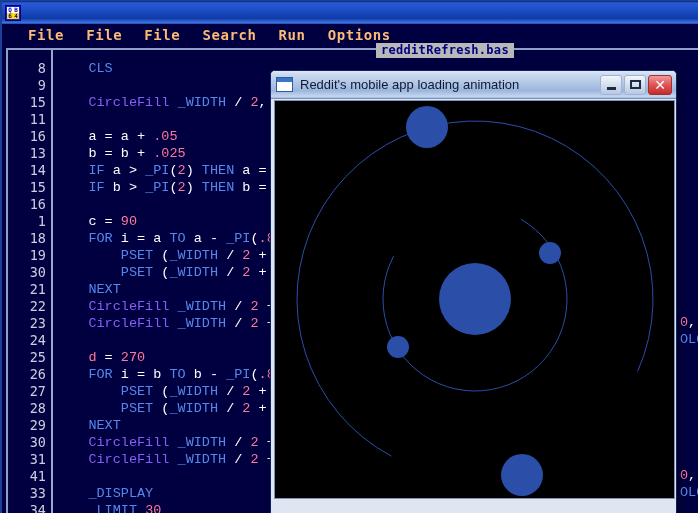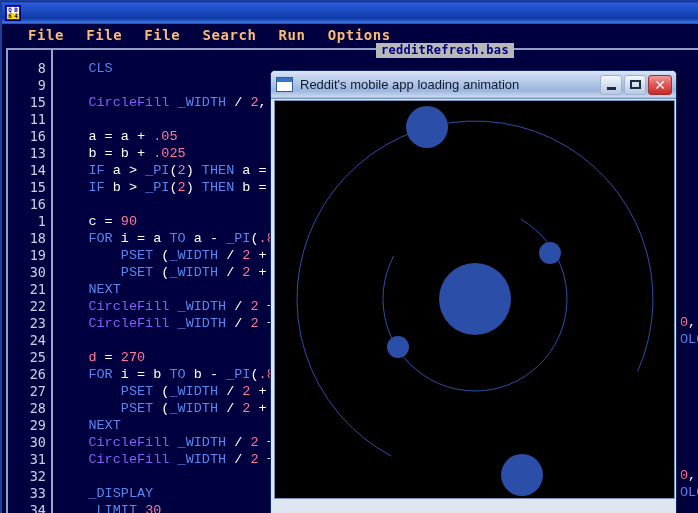--- a/index.html
+++ b/index.html
@@ -326,21 +326,21 @@
           <div class="code-row" style="top: 248px;"><span class="lineno">22</span><span class="codetext"><span class="tk-plain">    </span><span class="tk-fn">CircleFill</span><span class="tk-plain"> </span><span class="tk-kw">_WIDTH</span><span class="tk-op"> / </span><span class="tk-num">2</span><span class="tk-plain"> + </span><span class="tk-kw">_</span></span></div>
           <div class="code-row" style="top: 265px;"><span class="lineno">23</span><span class="codetext"><span class="tk-plain">    </span><span class="tk-fn">CircleFill</span><span class="tk-plain"> </span><span class="tk-kw">_WIDTH</span><span class="tk-op"> / </span><span class="tk-num">2</span><span class="tk-plain"> + </span><span class="tk-kw">_</span></span></div>
           <div class="code-row" style="top: 282px;"><span class="lineno">24</span><span class="codetext"></span></div>
           <div class="code-row" style="top: 299px;"><span class="lineno">25</span><span class="codetext"><span class="tk-plain">    </span><span class="tk-num">d</span><span class="tk-plain"> = </span><span class="tk-num">270</span></span></div>
           <div class="code-row" style="top: 316px;"><span class="lineno">26</span><span class="codetext"><span class="tk-plain">    </span><span class="tk-kw">FOR</span><span class="tk-plain"> i = b </span><span class="tk-kw">TO</span><span class="tk-plain"> b - </span><span class="tk-kw">_PI</span><span class="tk-plain">(</span><span class="tk-num">.85</span></span></div>
           <div class="code-row" style="top: 333px;"><span class="lineno">27</span><span class="codetext"><span class="tk-plain">        </span><span class="tk-kw">PSET</span><span class="tk-plain"> (</span><span class="tk-kw">_WIDTH</span><span class="tk-op"> / </span><span class="tk-num">2</span><span class="tk-plain"> + </span><span class="tk-kw">C</span></span></div>
           <div class="code-row" style="top: 350px;"><span class="lineno">28</span><span class="codetext"><span class="tk-plain">        </span><span class="tk-kw">PSET</span><span class="tk-plain"> (</span><span class="tk-kw">_WIDTH</span><span class="tk-op"> / </span><span class="tk-num">2</span><span class="tk-plain"> + </span><span class="tk-kw">C</span></span></div>
           <div class="code-row" style="top: 367px;"><span class="lineno">29</span><span class="codetext"><span class="tk-plain">    </span><span class="tk-kw">NEXT</span></span></div>
           <div class="code-row" style="top: 384px;"><span class="lineno">30</span><span class="codetext"><span class="tk-plain">    </span><span class="tk-fn">CircleFill</span><span class="tk-plain"> </span><span class="tk-kw">_WIDTH</span><span class="tk-op"> / </span><span class="tk-num">2</span><span class="tk-plain"> + </span><span class="tk-kw">_</span></span></div>
           <div class="code-row" style="top: 401px;"><span class="lineno">31</span><span class="codetext"><span class="tk-plain">    </span><span class="tk-fn">CircleFill</span><span class="tk-plain"> </span><span class="tk-kw">_WIDTH</span><span class="tk-op"> / </span><span class="tk-num">2</span><span class="tk-plain"> + </span><span class="tk-kw">_</span></span></div>
-          <div class="code-row" style="top: 418px;"><span class="lineno">32</span><span class="codetext"></span></div>
+          <div class="code-row" style="top: 418px;"><span class="lineno">41</span><span class="codetext"></span></div>
           <div class="code-row" style="top: 435px;"><span class="lineno">33</span><span class="codetext"><span class="tk-plain">    </span><span class="tk-kw">_DISPLAY</span></span></div>
           <div class="code-row" style="top: 452px;"><span class="lineno">34</span><span class="codetext"><span class="tk-plain">    </span><span class="tk-kw">_LIMIT</span><span class="tk-plain"> </span><span class="tk-num">30</span></span></div>
           <div class="code-row" style="top: 469px;"></div>
         </div>
       <div id="right-fragments">
           <div class="code-row" style="top: 264px; left: 672px;"><span class="codetext" style="left: 0px;"><span class="tk-num">0</span><span class="tk-plain">,</span></span></div>
           <div class="code-row" style="top: 281px; left: 672px;"><span class="codetext" style="left: 0px;"><span class="tk-kw">OLO</span></span></div>
           <div class="code-row" style="top: 417px; left: 672px;"><span class="codetext" style="left: 0px;"><span class="tk-num">0</span><span class="tk-plain">,</span></span></div>
           <div class="code-row" style="top: 434px; left: 672px;"><span class="codetext" style="left: 0px;"><span class="tk-kw">OLO</span></span></div>
         </div>

